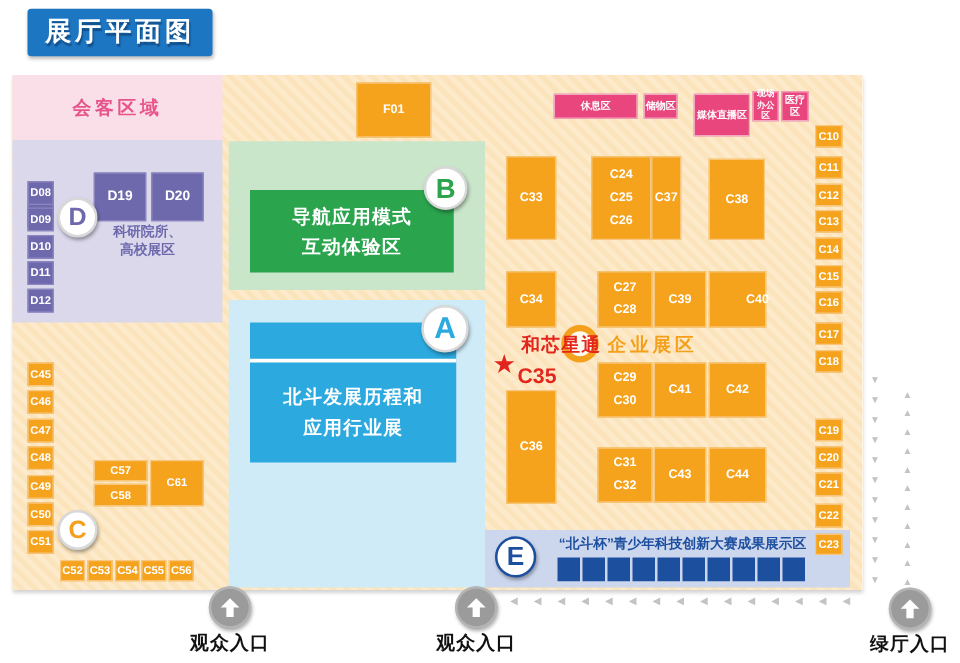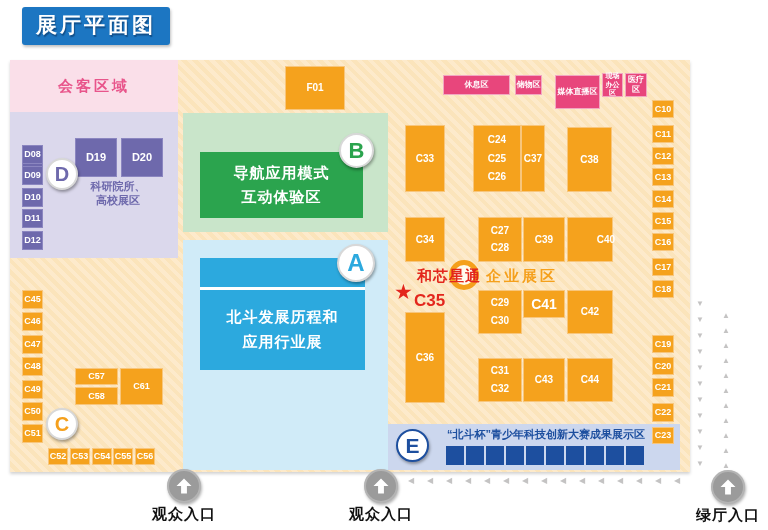--- a/index.html
+++ b/index.html
@@ -242,21 +242,21 @@
       <div class="booth" style="left: 523px; top: 217px; width: 42px; height: 45px; font-size: 10px;">
         <span>C39</span>
       </div>
       <div class="booth" style="left: 567px; top: 217px; width: 46px; height: 45px; font-size: 10px; padding-left: 32px;">
         <span>C40</span>
       </div>
       <div class="booth" style="left: 478px; top: 290px; width: 44px; height: 44px; font-size: 10px;">
         <span>C29</span>
         <span>C30</span>
       </div>
-      <div class="booth" style="left: 523px; top: 290px; width: 42px; height: 28px; font-size: 14px;">
+      <div class="booth" style="left: 523px; top: 290px; width: 42px; height: 44px; font-size: 10px;">
         <span>C41</span>
       </div>
       <div class="booth" style="left: 567px; top: 290px; width: 46px; height: 44px; font-size: 10px;">
         <span>C42</span>
       </div>
       <div class="booth" style="left: 405px; top: 312px; width: 40px; height: 91px; font-size: 10px;">
         <span>C36</span>
       </div>
       <div class="booth" style="left: 478px; top: 358px; width: 44px; height: 44px; font-size: 10px;">
         <span>C31</span>

